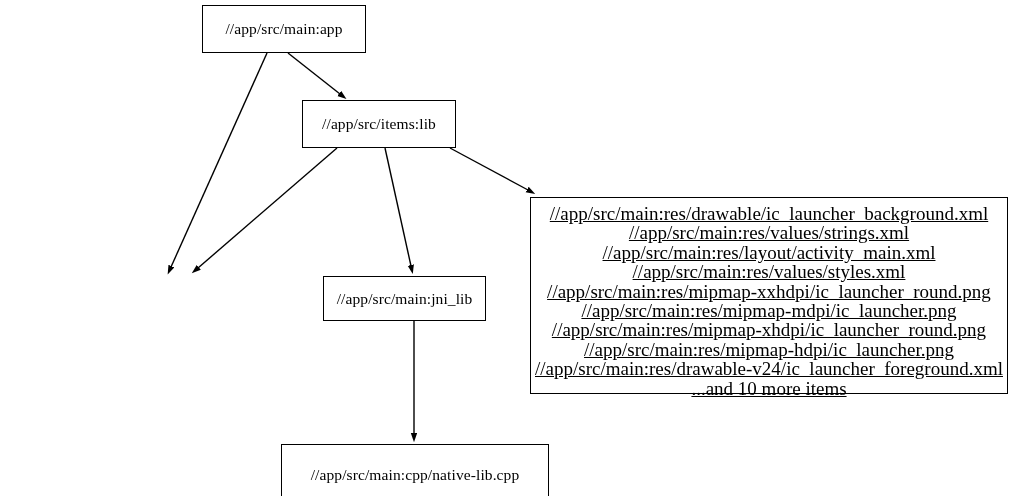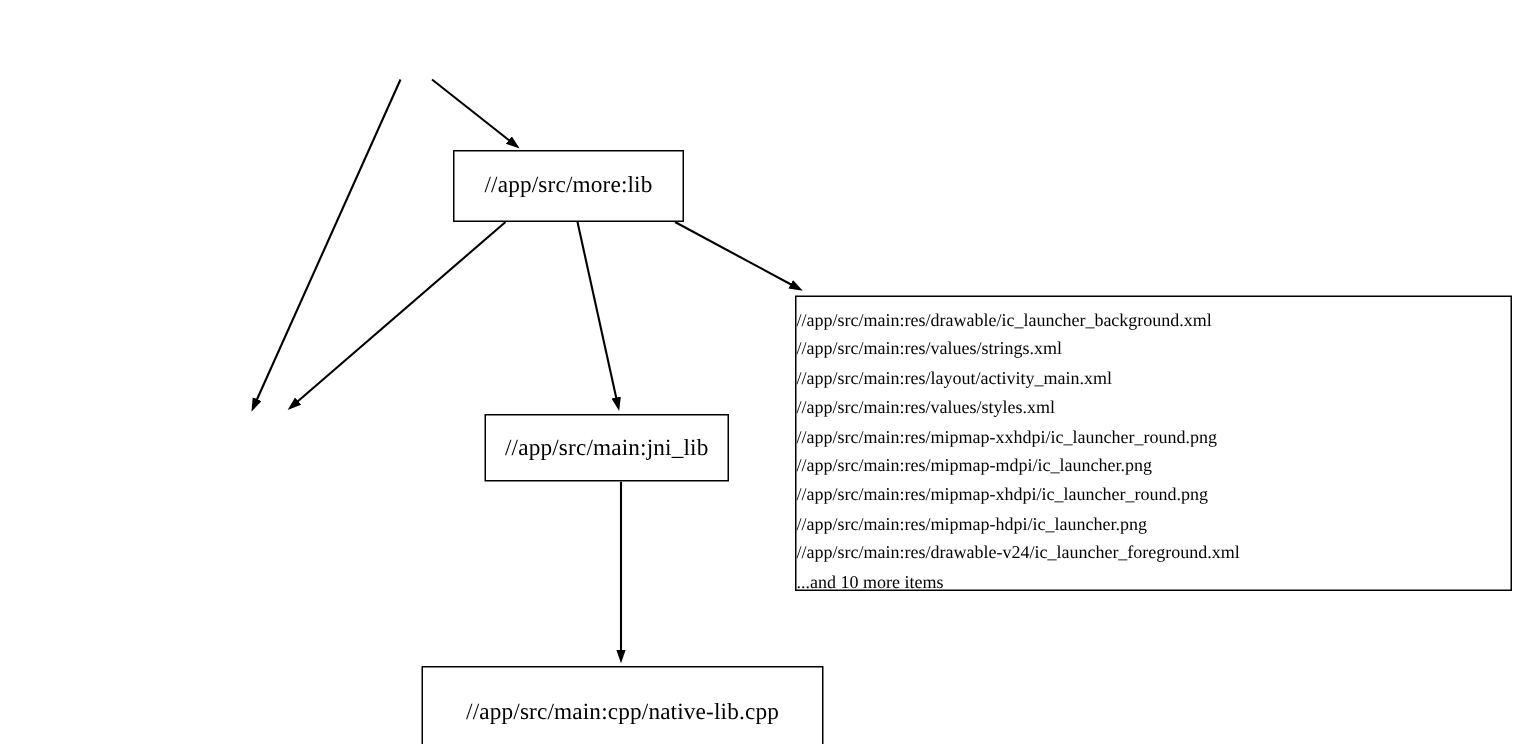--- a/index.html
+++ b/index.html
@@ -40,25 +40,26 @@
     font-size: 15.5px;
     line-height: 1;
     white-space: nowrap;
     letter-spacing: 0.1px;
   }
   .node-multi {
     align-items: flex-start;
     padding-top: 6px;
   }
   .node-multi .label-block {
-    font-size: 12px;
+    font-size: 19px;
     line-height: 19.4px;
     white-space: pre;
-    text-align: left;
+    text-align: center;
     width: 100%;
+    text-decoration: underline;
   }
   .node-multi .label-block .line {
     display: block;
   }
 </style>
 </head>
 <body>
 
 <div id="canvas">
 
@@ -72,23 +73,26 @@
     <g stroke="#000000" stroke-width="1.4" fill="none">
       <path d="M 288,53 L 340,94" marker-end="url(#arrowhead)"></path>
       <path d="M 267,53 L 171,267" marker-end="url(#arrowhead)"></path>
       <path d="M 337,148 L 198,268" marker-end="url(#arrowhead)"></path>
       <path d="M 385,148 L 411,266" marker-end="url(#arrowhead)"></path>
       <path d="M 450,148 L 528,190" marker-end="url(#arrowhead)"></path>
       <path d="M 414,321 L 414,434" marker-end="url(#arrowhead)"></path>
     </g>
   </svg>
 
+  <div class="node" style="left:202px; top:5px; width:164px; height:48px;">
+    <span class="label">//app/src/main:app</span>
+  </div>
 
   <div class="node" style="left:302px; top:100px; width:154px; height:48px;">
-    <span class="label">//app/src/more:lib</span>
+    <span class="label">//app/src/items:lib</span>
   </div>
 
 
   <div class="node" style="left:323px; top:276px; width:163px; height:45px;">
     <span class="label">//app/src/main:jni_lib</span>
   </div>
 
   <div class="node" style="left:281px; top:444px; width:268px; height:61px;justify-content:center;">
     <span class="label">//app/src/main:cpp/native-lib.cpp</span>
   </div>

